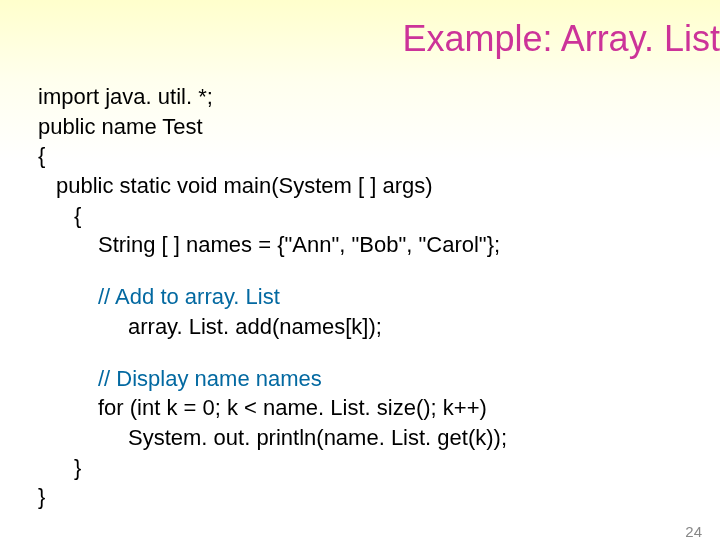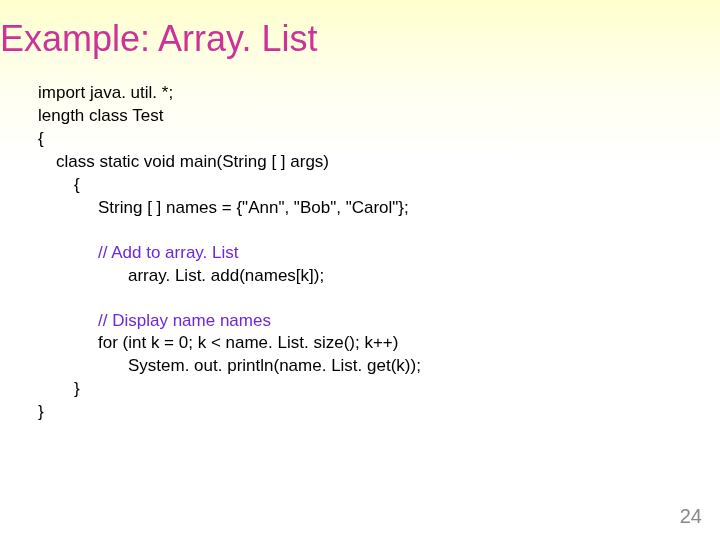--- a/index.html
+++ b/index.html
@@ -5,59 +5,59 @@
   * { margin: 0; padding: 0; box-sizing: border-box; }
   body {
     width: 720px;
     height: 540px;
     background: linear-gradient(to bottom, #ffffcc 0%, #ffffee 15%, #ffffff 30%);
     font-family: Arial, Helvetica, sans-serif;
     position: relative;
     overflow: hidden;
   }
   .title {
-    text-align: left;
+    text-align: right;
     font-size: 36px;
     color: #cc3399;
     padding-top: 18px;
     padding-bottom: 10px;
     font-weight: normal;
   }
   .content {
     padding-left: 38px;
     padding-top: 12px;
-    font-size: 17px;
+    font-size: 22px;
     line-height: 1.35;
     color: #000;
   }
   .i1 { padding-left: 18px; }
   .i2 { padding-left: 36px; }
   .i3 { padding-left: 60px; }
   .i4 { padding-left: 90px; }
   .red { color: #cc0033; }
-  .green { color: #6d28d9; }
+  .green { color: #0369a1; }
   .spacer { height: 22px; }
   .pagenum {
     position: absolute;
-    bottom: 12px;
+    bottom: 0;
     right: 18px;
-    font-size: 20px;
+    font-size: 15px;
     color: #888;
   }
 </style>
 </head>
 <body>
 
 <h1 class="title">Example: Array. List</h1>
 
 <div class="content">
   <div>import java. util. *;</div>
-  <div>length class Test</div>
+  <div>public name Test</div>
   <div>{</div>
-  <div class="i1">class  static void main(String [ ] args)</div>
+  <div class="i1">public  static void main(System [ ] args)</div>
   <div class="i2">{</div>
   <div class="i3">String [ ] names = {"Ann", "Bob", "Carol"};</div>
   <div class="spacer"></div>
   <div class="i3 green">// Add to array. List</div>
   <div class="i4">array. List. add(names[k]);</div>
   <div class="spacer"></div>
   <div class="i3 green">// Display name names</div>
   <div class="i3">for (int k = 0; k &lt; name. List. size(); k++)</div>
   <div class="i4">System. out. println(name. List. get(k));</div>
   <div class="i2">}</div>

